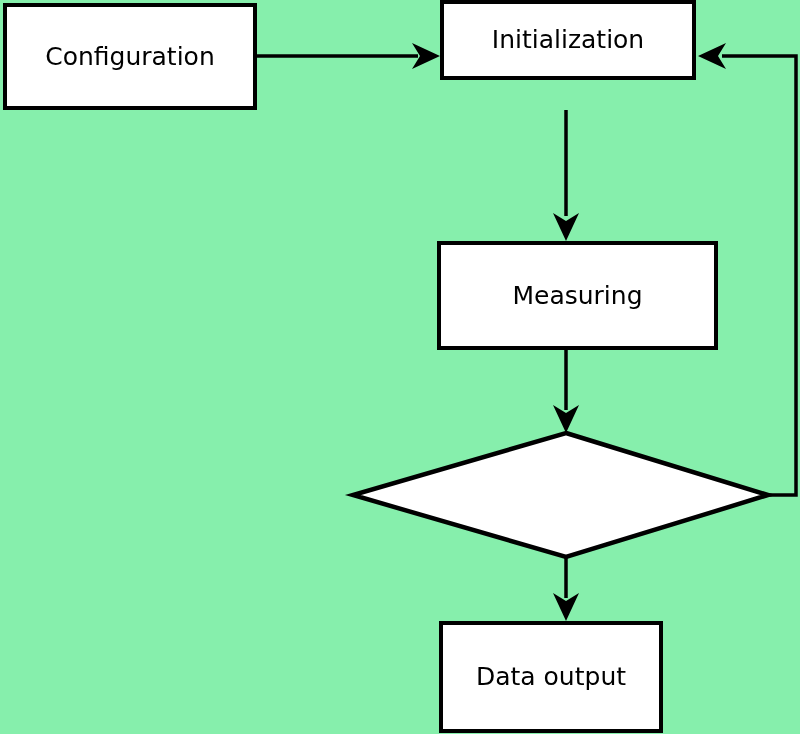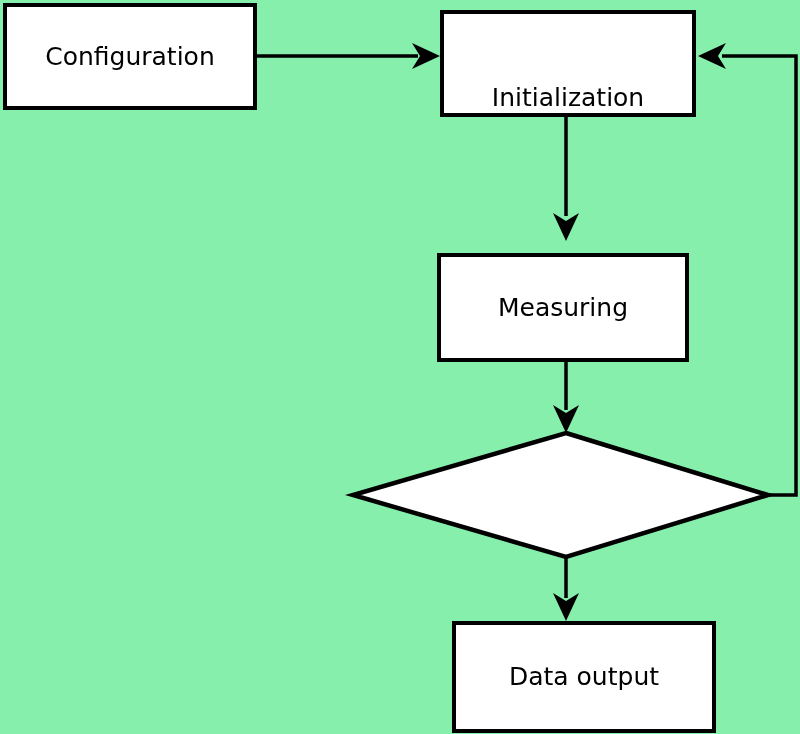--- a/index.html
+++ b/index.html
@@ -44,24 +44,24 @@
     white-space: nowrap;
   }
   .rect {
     border: 4px solid #000000;
     background: #ffffff;
   }
   .diamond-label {
     background: transparent;
   }
   .n-configuration { left: 3px;   top: 3px;   width: 254px; height: 107px; }
-  .n-initialization{ left: 440px; top: 10px;   width: 256px; height: 107px; align-items: flex-end; }
-  .n-measuring     { left: 437px; top: 241px; width: 252px; height: 109px; margin-top: 12px; }
+  .n-initialization{ left: 440px; top: 0;   width: 256px; height: 80px; }
+  .n-measuring     { left: 437px; top: 241px; width: 281px; height: 109px; }
   .n-cycle-label   { left: 366px; top: 464px; width: 400px; height: 62px;  }
-  .n-data-output   { left: 452px; top: 621px; width: 264px; height: 112px; }
+  .n-data-output   { left: 439px; top: 621px; width: 224px; height: 112px; }
 </style>
 </head>
 <body>
 
 <div class="stage">
 
   <svg class="wires" viewBox="0 0 800 734">
 
     <path class="edge" d="M257,56 H418"></path>
     <path class="edge" d="M566,110 V216"></path>

